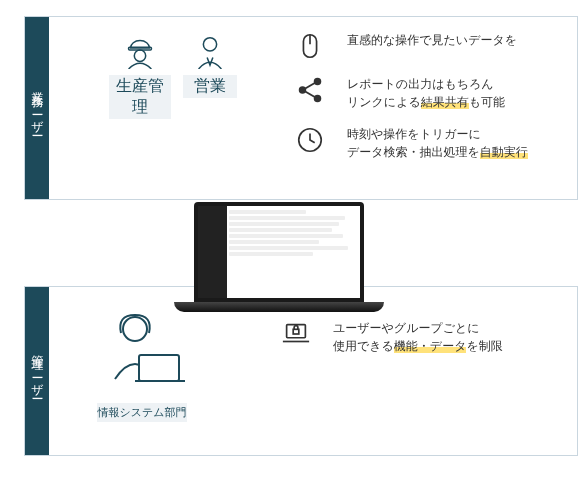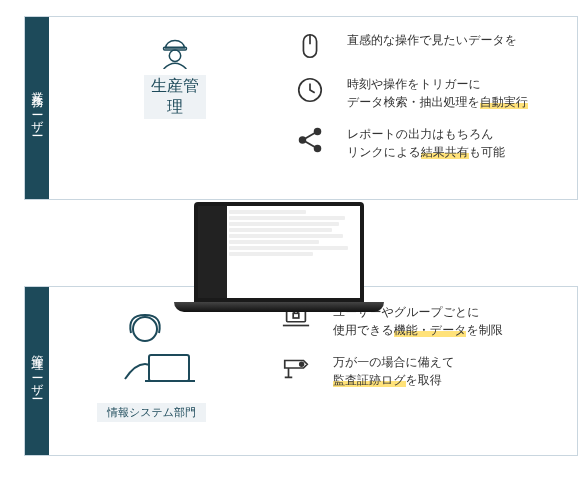--- a/index.html
+++ b/index.html
@@ -89,24 +89,24 @@
   
   .admin-role {
     position: absolute; top: 22px; left: 72px;
     text-align: center;
   }
   .admin-role svg { width: 90px; height: 86px; }
   .admin-label {
     display: inline-block;
     font-size: 11px; color: #1d4a5a;
     background: #eef2f5;
-    padding: 2px 10px; margin-top: 4px;
+    padding: 2px 0; margin-top: 4px;
   }
   .features2 {
-    position: absolute; top: 16px; right: 16px;
+    position: absolute; top: 32px; right: 16px;
     width: 280px;
   }
 </style>
 </head>
 <body>
 
 <div class="panel top">
   <div class="vlabel">業務ユーザー</div>
 
   <div class="roles">
@@ -115,64 +115,74 @@
         <svg viewBox="0 0 40 40">
           <g fill="none" stroke="#1d4a5a" stroke-width="1.6">
             <path d="M10 18 a10 8 0 0 1 20 0 Z"></path>
             <rect x="8" y="17" width="24" height="3" rx="1"></rect>
             <circle cx="20" cy="26" r="6"></circle>
             <path d="M8 40 q12-12 24 0"></path>
           </g>
         </svg>
         <span class="role-label">生産管理</span>
       </div>
+      <div class="role">
+        <svg viewBox="0 0 40 40">
+          <g fill="none" stroke="#1d4a5a" stroke-width="1.6">
+            <circle cx="20" cy="14" r="7"></circle>
+            <path d="M8 40 q12-14 24 0"></path>
+            <path d="M17 28 l3 8 l3-8"></path>
+          </g>
+        </svg>
+        <span class="role-label">営業</span>
+      </div>
     </div>
     <div class="role-row">
     </div>
   </div>
 
   <div class="features">
     <div class="feat">
       <svg viewBox="0 0 32 32">
         <g fill="none" stroke="#333" stroke-width="1.8">
           <rect x="9" y="4" width="14" height="24" rx="7"></rect>
           <line x1="16" y1="4" x2="16" y2="14"></line>
         </g>
       </svg>
       <div class="feat-text">
         <span>直感的な操作で見たいデータを</span><br>
-      </div>
-    </div>
-    <div class="feat">
-      <svg viewBox="0 0 32 32">
-        <g fill="none" stroke="#333" stroke-width="1.8">
-          <circle cx="16" cy="16" r="12"></circle>
-          <path d="M16 9 v7 l5 3"></path>
-        </g>
-      </svg>
-      <div class="feat-text">
-        <span style="white-space:pre-line">時刻や操作をトリガーに
-データ検索・抽出処理を</span><span class="hl">自動実行</span>
       </div>
     </div>
     <div class="feat">
       <svg viewBox="0 0 32 32">
         <g fill="#333">
           <circle cx="8" cy="16" r="4"></circle>
             <circle cx="24" cy="7" r="4"></circle>
             <circle cx="24" cy="25" r="4"></circle>
         </g>
         <g stroke="#333" stroke-width="2">
           <line x1="10" y1="15" x2="22" y2="8"></line>
             <line x1="10" y1="17" x2="22" y2="24"></line>
         </g>
       </svg>
       <div class="feat-text">
         <span style="white-space:pre-line">レポートの出力はもちろん
 リンクによる</span><span class="hl">結果共有</span><span>も可能</span>
+      </div>
+    </div>
+    <div class="feat">
+      <svg viewBox="0 0 32 32">
+        <g fill="none" stroke="#333" stroke-width="1.8">
+          <circle cx="16" cy="16" r="12"></circle>
+          <path d="M16 9 v7 l5 3"></path>
+        </g>
+      </svg>
+      <div class="feat-text">
+        <span style="white-space:pre-line">時刻や操作をトリガーに
+データ検索・抽出処理を</span><span class="hl">自動実行</span>
       </div>
     </div>
   </div>
 </div>
 
 <div class="laptop">
   <div class="screen">
     <div class="screen-inner">
       <div class="screen-side"></div>
       <div class="screen-main">
@@ -214,27 +224,14 @@
           <path d="M2 24 h28"></path>
           <rect x="13" y="11" width="6" height="5"></rect>
           <path d="M14 11 v-2 a2 2 0 0 1 4 0 v2"></path>
         </g>
       </svg>
       <div class="feat-text">
         <span style="white-space:pre-line">ユーザーやグループごとに
 使用できる</span><span class="hl">機能・データ</span><span>を制限</span>
       </div>
     </div>
-    <div class="feat">
-      <svg viewBox="0 0 32 32">
-        <g fill="none" stroke="#333" stroke-width="1.8">
-          <path d="M4 8 h20 l4 4 -4 4 h-20 Z"></path>
-          <circle cx="22" cy="12" r="2" fill="#333"></circle>
-          <path d="M8 16 v10 M4 26 h8"></path>
-        </g>
-      </svg>
-      <div class="feat-text">
-        <span>万が一の場合に備えて</span><br>
-        <span class="hl">監査証跡ログ</span><span>を取得</span>
-      </div>
-    </div>
   </div>
 </div>
 
 </body></html>

